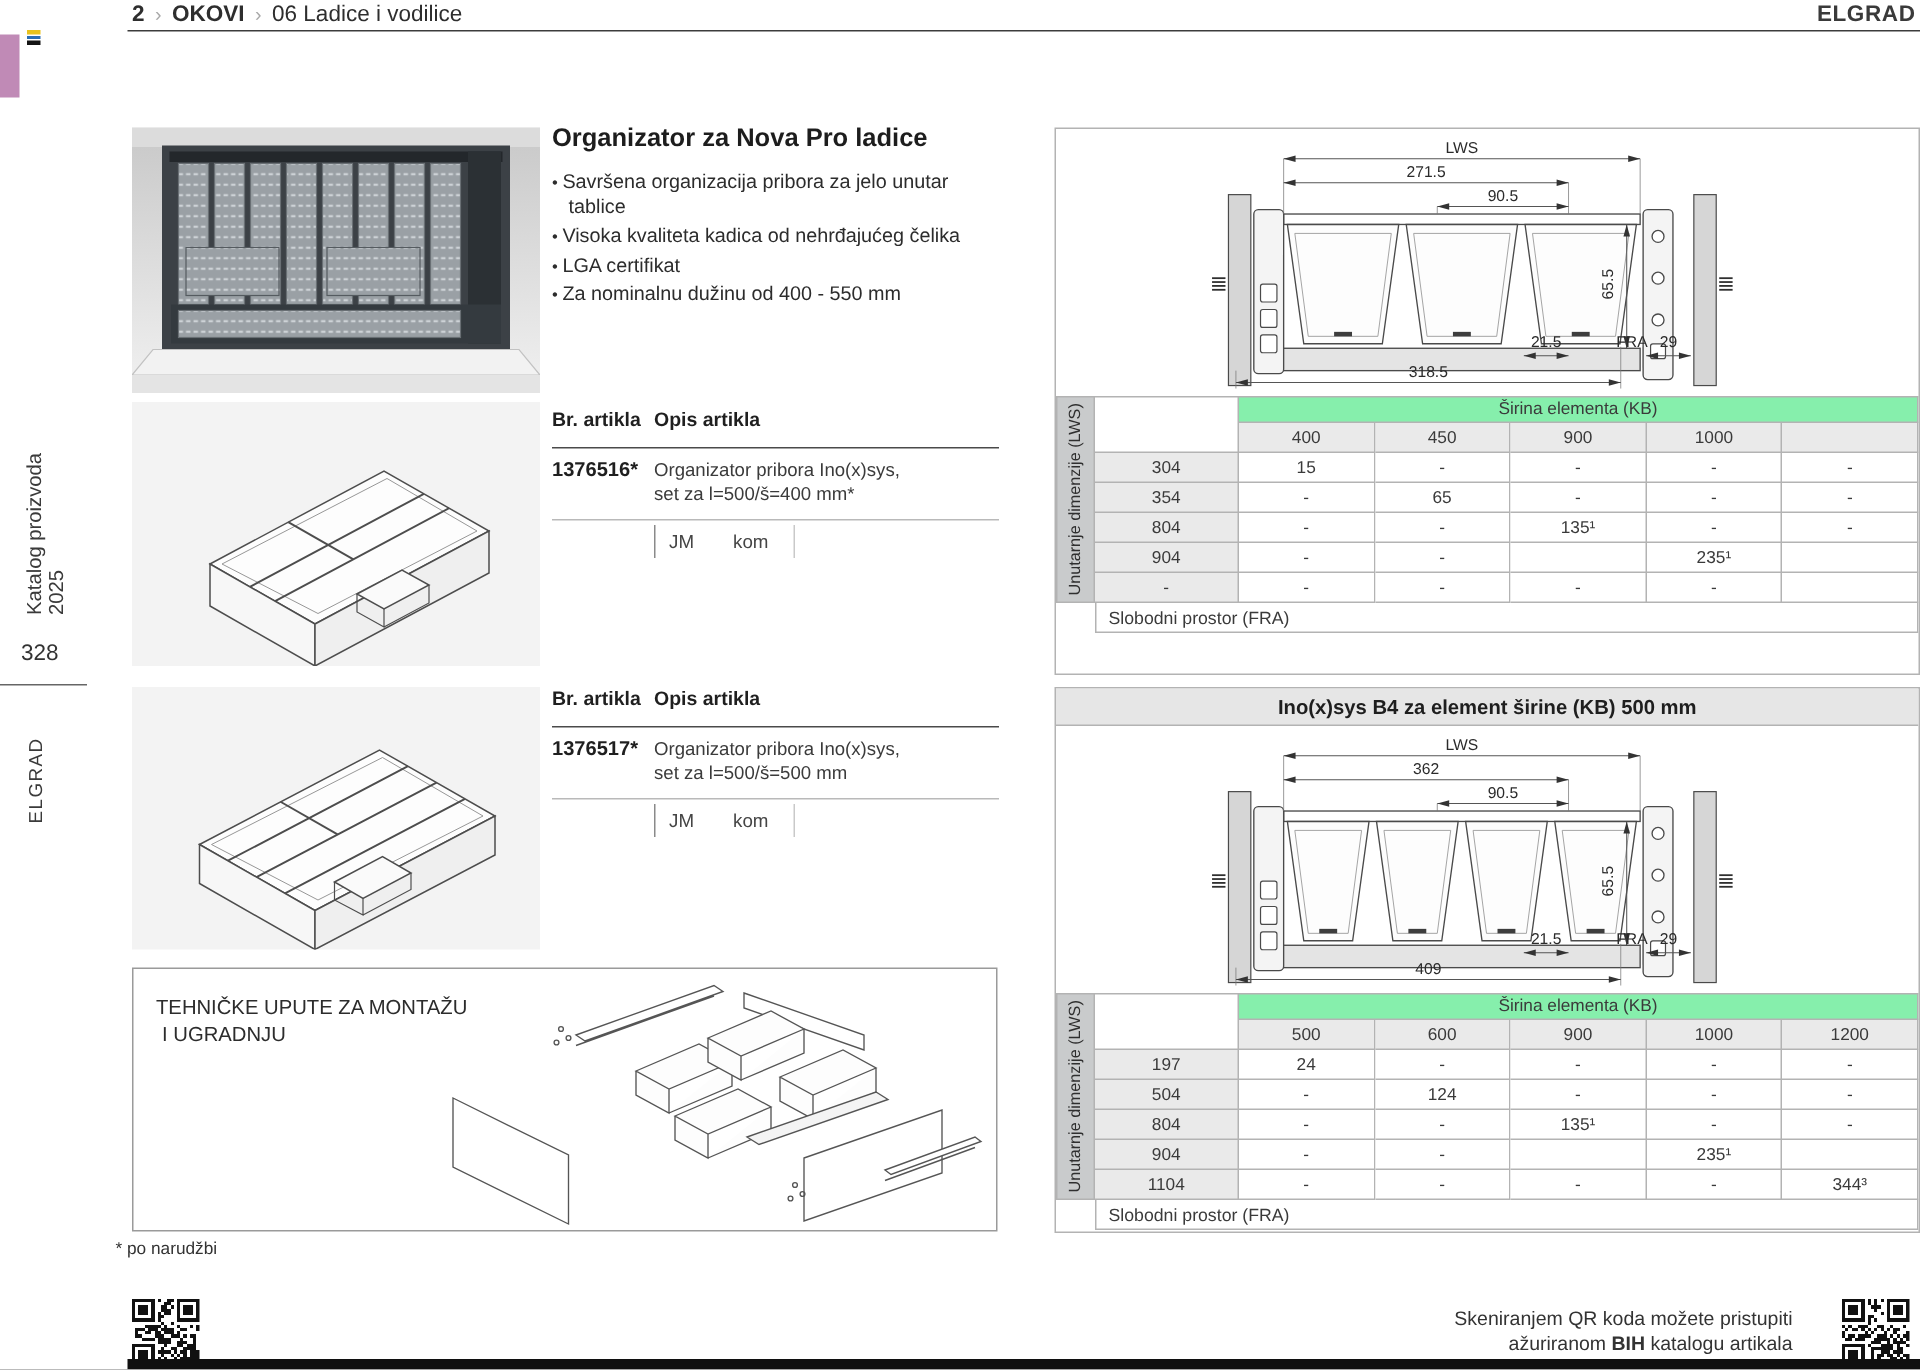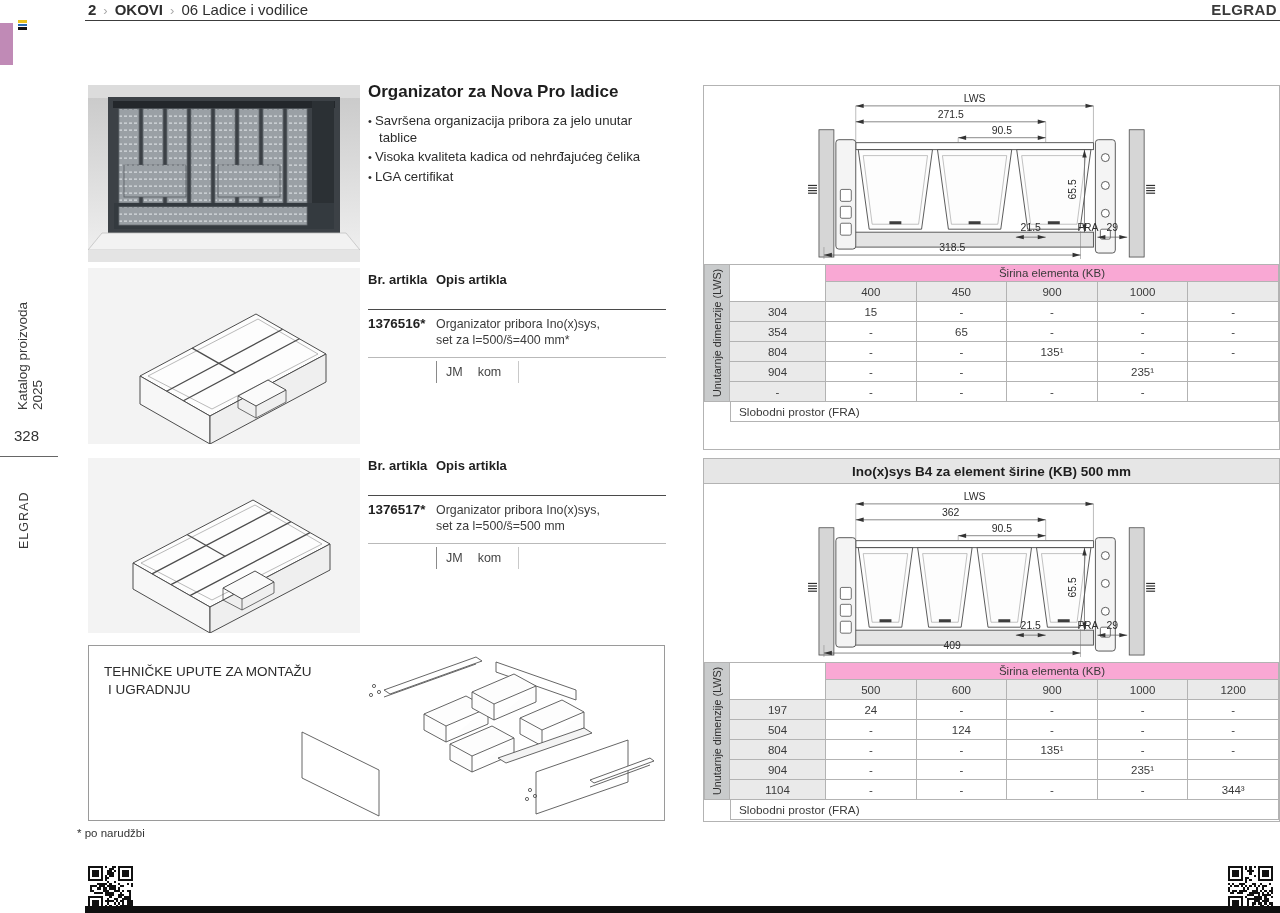--- a/index.html
+++ b/index.html
@@ -22,44 +22,44 @@
   .side-line{position:absolute;left:0;top:456px;width:58px;border-top:1px solid #666;}
   .v-brand{position:absolute;left:17px;top:487px;height:62px;font-size:12.5px;letter-spacing:1px;color:#3a3a3a;}
   
   .photo{position:absolute;left:88px;top:85px;width:272px;height:177px;}
   .prod-title{position:absolute;left:368px;top:82px;font-size:17px;font-weight:bold;color:#1d1d1d;}
   .features{position:absolute;left:368px;top:113px;width:302px;list-style:none;font-size:13.2px;line-height:1.28;color:#2c2c2c;}
   .features li{padding-left:11px;text-indent:-11px;margin-bottom:2.5px;}
   .features li::before{content:"• ";font-size:11px;}
   .iso-box{position:absolute;left:88px;width:272px;height:176px;background:#f3f3f3;}
   .article{position:absolute;left:368px;width:298px;font-size:13px;}
-  .art-header{display:flex;font-weight:bold;font-size:13px;padding-bottom:22px;border-bottom:1.5px solid #4a4a4a;color:#1f1f1f;}
+  .art-header{display:flex;font-weight:bold;font-size:13px;padding-bottom:11px;border-bottom:1.5px solid #4a4a4a;color:#1f1f1f;}
   .art-col1{width:68px;flex:none;}
   .art-row{display:flex;padding:6px 0 9px;border-bottom:1px solid #b9b9b9;}
   .art-num{width:68px;flex:none;font-weight:bold;font-size:13.4px;color:#1f1f1f;}
   .art-desc{font-size:12.4px;line-height:1.3;color:#3b3b3b;}
-  .art-unit{display:inline-flex;gap:15px;border-left:1px solid #8a8a8a;border-right:1px solid #c9c9c9;
+  .art-unit{display:inline-flex;gap:26px;border-left:1px solid #8a8a8a;border-right:1px solid #c9c9c9;
             padding:4px 17px 4px 9px;margin-left:68px;margin-top:3px;font-size:12.5px;color:#454545;}
   .tech-box{position:absolute;left:88px;top:645px;width:577px;height:176px;border:1px solid #9a9a9a;background:#fff;}
   .tech-title{position:absolute;left:15px;top:17px;font-size:13.5px;line-height:1.35;color:#2c2c2c;}
   .tech-title .l2{padding-left:4px;}
   .tech-svg{position:absolute;left:195px;top:2px;}
   .footnote{position:absolute;left:77px;top:827px;font-size:11.5px;color:#333;}
   
   .panel{position:absolute;left:703px;width:577px;border:1px solid #b3b3b3;background:#fff;overflow:hidden;}
   .panel-title{height:25px;background:#e6e6e6;border-bottom:1px solid #b3b3b3;display:flex;align-items:center;
                justify-content:center;font-weight:bold;font-size:13.5px;color:#1e1e1e;}
   svg.section{display:block;width:575px;height:178px;}
   .dim-table{display:grid;width:575px;grid-template-columns:26px 96px repeat(5,1fr);
              grid-template-rows:18px 20px repeat(5,20px) 20px;font-size:11.5px;color:#3a3a3a;}
   .tc{border-right:1px solid #b3b3b3;border-bottom:1px solid #b3b3b3;background:#fff;
       display:flex;align-items:center;justify-content:center;overflow:hidden;}
   .tc-side{background:#c9cbcc;border:1px solid #b3b3b3;writing-mode:vertical-rl;transform:rotate(180deg);font-size:10.8px;color:#2f2f2f;}
   .tc-corner{background:#fff;border-top:1px solid #b3b3b3;}
-  .tc-group{background:#f9a8d4;border-top:1px solid #b3b3b3;}
+  .tc-group{background:#86efac;border-top:1px solid #b3b3b3;}
   .tc-colh,.tc-rowh{background:#eaeaea;}
   .tc-footer{justify-content:flex-start;padding-left:8px;border-left:1px solid #b3b3b3;font-size:11.8px;}
   
   .qr{position:absolute;width:45px;height:45px;}
   .f-text{position:absolute;top:870px;font-size:13px;line-height:1.32;color:#333;white-space:pre;}
   .f-left{left:161px;}
   .f-right{right:85px;text-align:right;}
   .bottom-bar{position:absolute;left:85px;top:906px;width:1195px;height:7px;background:#101010;}
 </style>
 </head>
@@ -114,20 +114,21 @@
     <rect x="31" y="122" width="188" height="18" fill="url(#perf)" stroke="#696f74" stroke-width="0.8"></rect>
     <polygon points="14,148 258,148 272,165 0,165" fill="#f2f2f2" stroke="#c2c2c2" stroke-width="0.8"></polygon>
     <rect x="0" y="165" width="272" height="12" fill="#e4e4e4"></rect>
   </svg>
 
   <div class="prod-title">Organizator za Nova Pro ladice</div>
   <ul class="features">
       <li>Savršena organizacija pribora za jelo unutar tablice</li>
       <li>Visoka kvaliteta kadica od nehrđajućeg čelika</li>
       <li>LGA certifikat</li>
+      <li>Za nominalnu dužinu od 400 - 550 mm</li>
     </ul>
 
   <div class="iso-box" style="top:268px">
     <svg viewBox="0 0 272 176" width="272" height="176" fill="none" stroke="#4d4d4d" stroke-width="1">
       <path d="M52,108 L168,46 L238,86 L122,148 Z" fill="#fdfdfd"></path>
       <path d="M52,108 L122,148 L122,176 L52,136 Z" fill="#f7f7f7"></path>
       <path d="M122,148 L238,86 L238,114 L122,176 Z" fill="#efefef"></path>
       <path d="M60,108 L170,51 L230,86 L124,141 Z" stroke="#8b8b8b" stroke-width="0.6"></path>
       <path d="M78.6,123.2 L194.6,61.2 M95.4,132.8 L211.4,70.8" stroke-width="1.3"></path>
       <path d="M104.2,80.1 L147.6,104.9" stroke-width="1.3"></path>
@@ -665,20 +666,21 @@
       <rect x="16" y="19" width="1" height="1" fill="#111"></rect>
       <rect x="19" y="19" width="1" height="1" fill="#111"></rect>
       <rect x="20" y="19" width="1" height="1" fill="#111"></rect>
       <rect x="8" y="20" width="1" height="1" fill="#111"></rect>
       <rect x="9" y="20" width="1" height="1" fill="#111"></rect>
       <rect x="10" y="20" width="1" height="1" fill="#111"></rect>
       <rect x="11" y="20" width="1" height="1" fill="#111"></rect>
       <rect x="12" y="20" width="1" height="1" fill="#111"></rect>
       <rect x="13" y="20" width="1" height="1" fill="#111"></rect>
     </svg>
+  <div class="f-text f-right"><span>Skeniranjem QR koda možete pristupiti</span><br><span>ažuriranom </span><span class="bold">BIH</span><span> katalogu artikala</span></div>
   <svg class="qr" style="left:1228px;top:866px" viewBox="0 0 21 21" shape-rendering="crispEdges">
       <rect x="0" y="0" width="21" height="21" fill="#fff"></rect>
       <rect x="0" y="0" width="1" height="1" fill="#111"></rect>
       <rect x="1" y="0" width="1" height="1" fill="#111"></rect>
       <rect x="2" y="0" width="1" height="1" fill="#111"></rect>
       <rect x="3" y="0" width="1" height="1" fill="#111"></rect>
       <rect x="4" y="0" width="1" height="1" fill="#111"></rect>
       <rect x="5" y="0" width="1" height="1" fill="#111"></rect>
       <rect x="6" y="0" width="1" height="1" fill="#111"></rect>
       <rect x="0" y="1" width="1" height="1" fill="#111"></rect>

